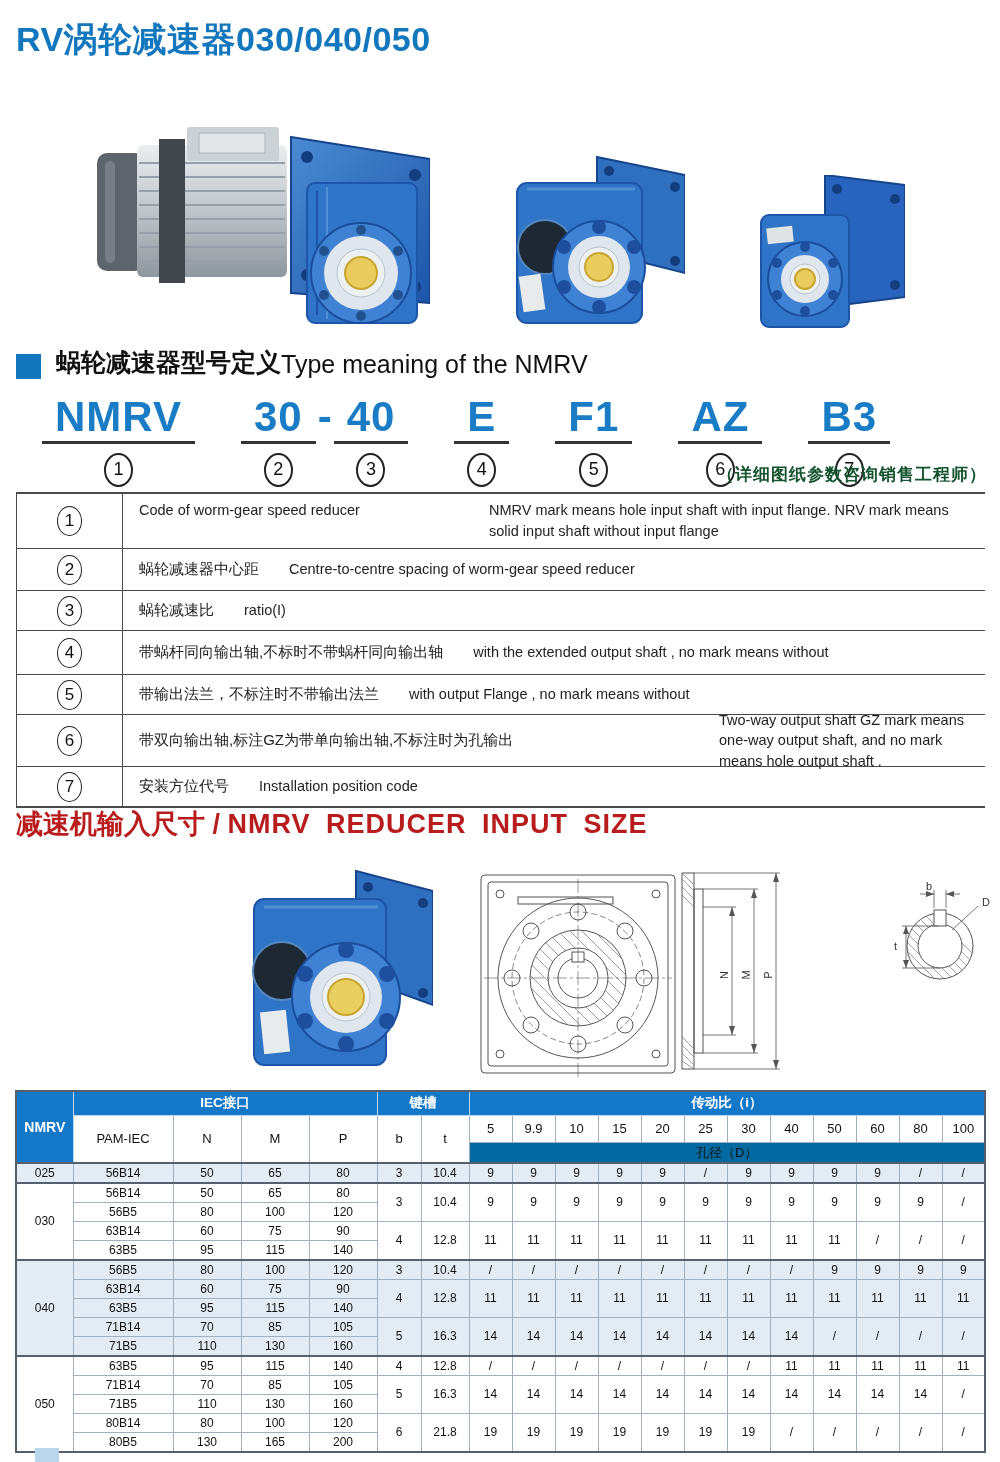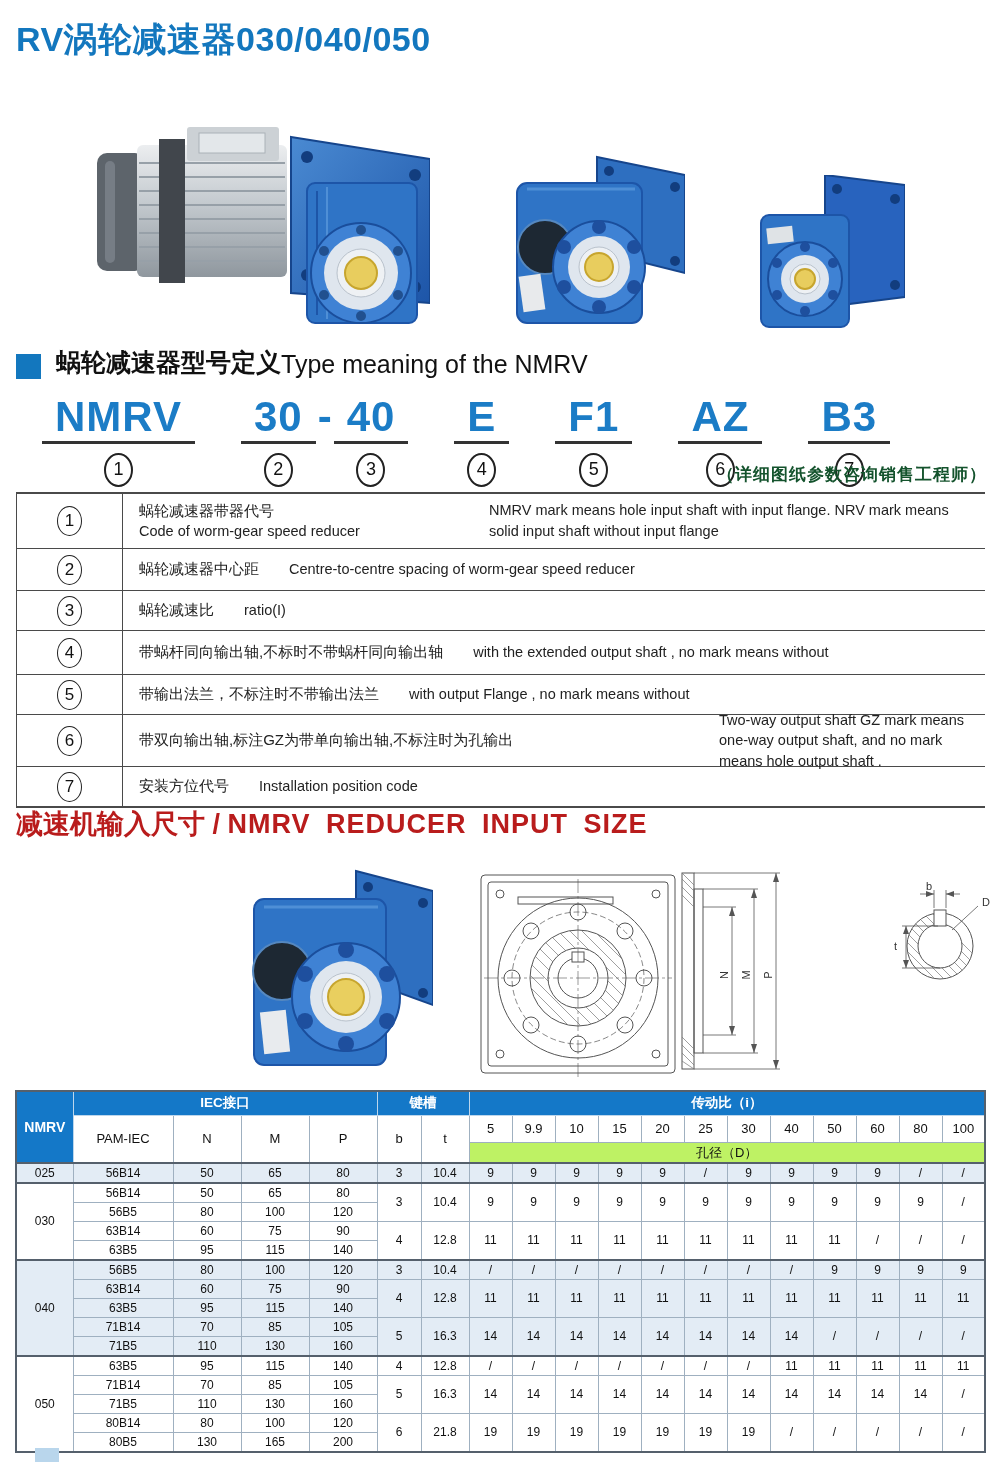--- a/index.html
+++ b/index.html
@@ -56,21 +56,21 @@
   
   .drawings{position:absolute;left:0;top:855px;width:1000px;height:235px;}
 
   
   .spec-wrap{position:absolute;left:15px;top:1090px;width:970px;}
   table.spec{border-collapse:collapse;width:970px;table-layout:fixed;border:2px solid #55606c;}
   table.spec th,table.spec td{border:1px solid #9fb0c0;text-align:center;vertical-align:middle;padding:0;line-height:1.05;}
   table.spec thead th.blue{background:#1478c8;color:#fff;font-weight:700;font-size:13.5px;border:1px solid #bcd6ec;height:23px;margin-top:20px;}
   table.spec thead th.nmrvh{font-size:14px;}
   table.spec thead th.sub{background:#fff;font-weight:400;font-size:13px;height:26px;color:#111;}
-  table.spec thead th.bore{height:19px;font-weight:400;font-size:13px;background:#bef264;color:#111;}
+  table.spec thead th.bore{height:19px;font-weight:400;font-size:13px;background:#0369a1;color:#111;}
   table.spec thead{border-bottom:2px solid #55606c;}
   table.spec tbody td{font-size:12px;height:18px;background:#fff;color:#111;}
   table.spec tbody tr.tint td{background:#e3ecf5;}
   table.spec tbody tr.grp-top td{border-top:2.5px solid #55606c;}
 
   .bottom-square{position:absolute;left:35px;top:1448px;width:24px;height:14px;background:#b9d6ec;}
 
   svg text{font-family:"Liberation Sans","DejaVu Sans",sans-serif;}
 </style>
 </head>
@@ -194,21 +194,20 @@
 </div>
 
 <div class="tt">
     <div class="tt-row" style="height: 54px;">
       <div class="tt-num">
         <span class="num-ellipse">1</span>
       </div>
       <div class="tt-body">
         <div class="tt-split">
           <div class="col-a">
-            <div class="cn">蜗轮减速器带器代号</div>
             <div class="en">Code of worm-gear speed reducer</div>
           </div>
           <div class="col-b">
             <div class="en">NMRV mark means hole input shaft with input flange. NRV mark means solid input shaft without input flange</div>
           </div>
         </div>
       </div>
     </div>
     <div class="tt-row" style="height: 41px;">
       <div class="tt-num">

